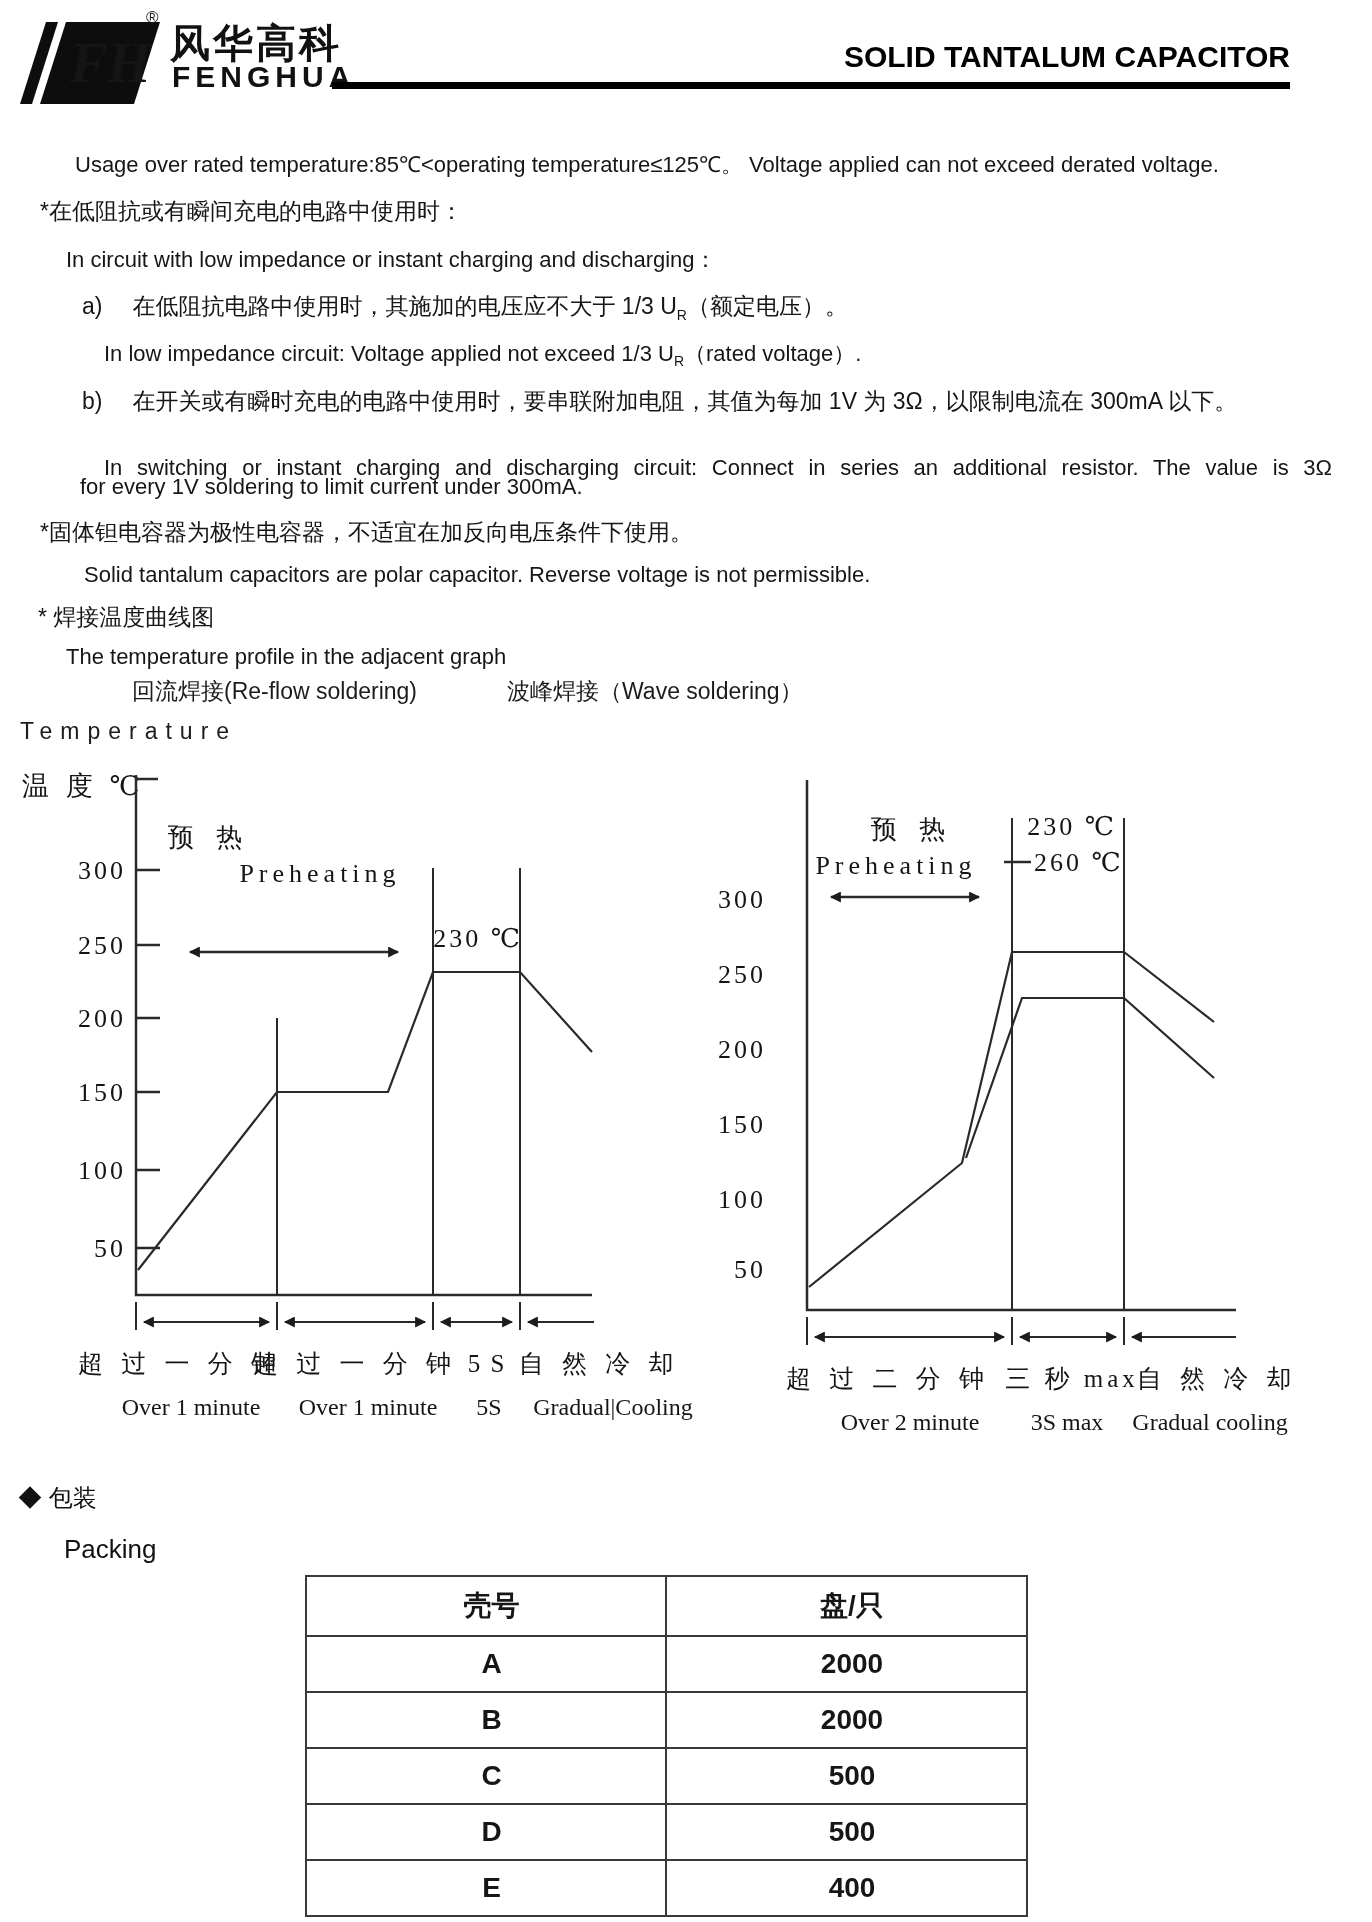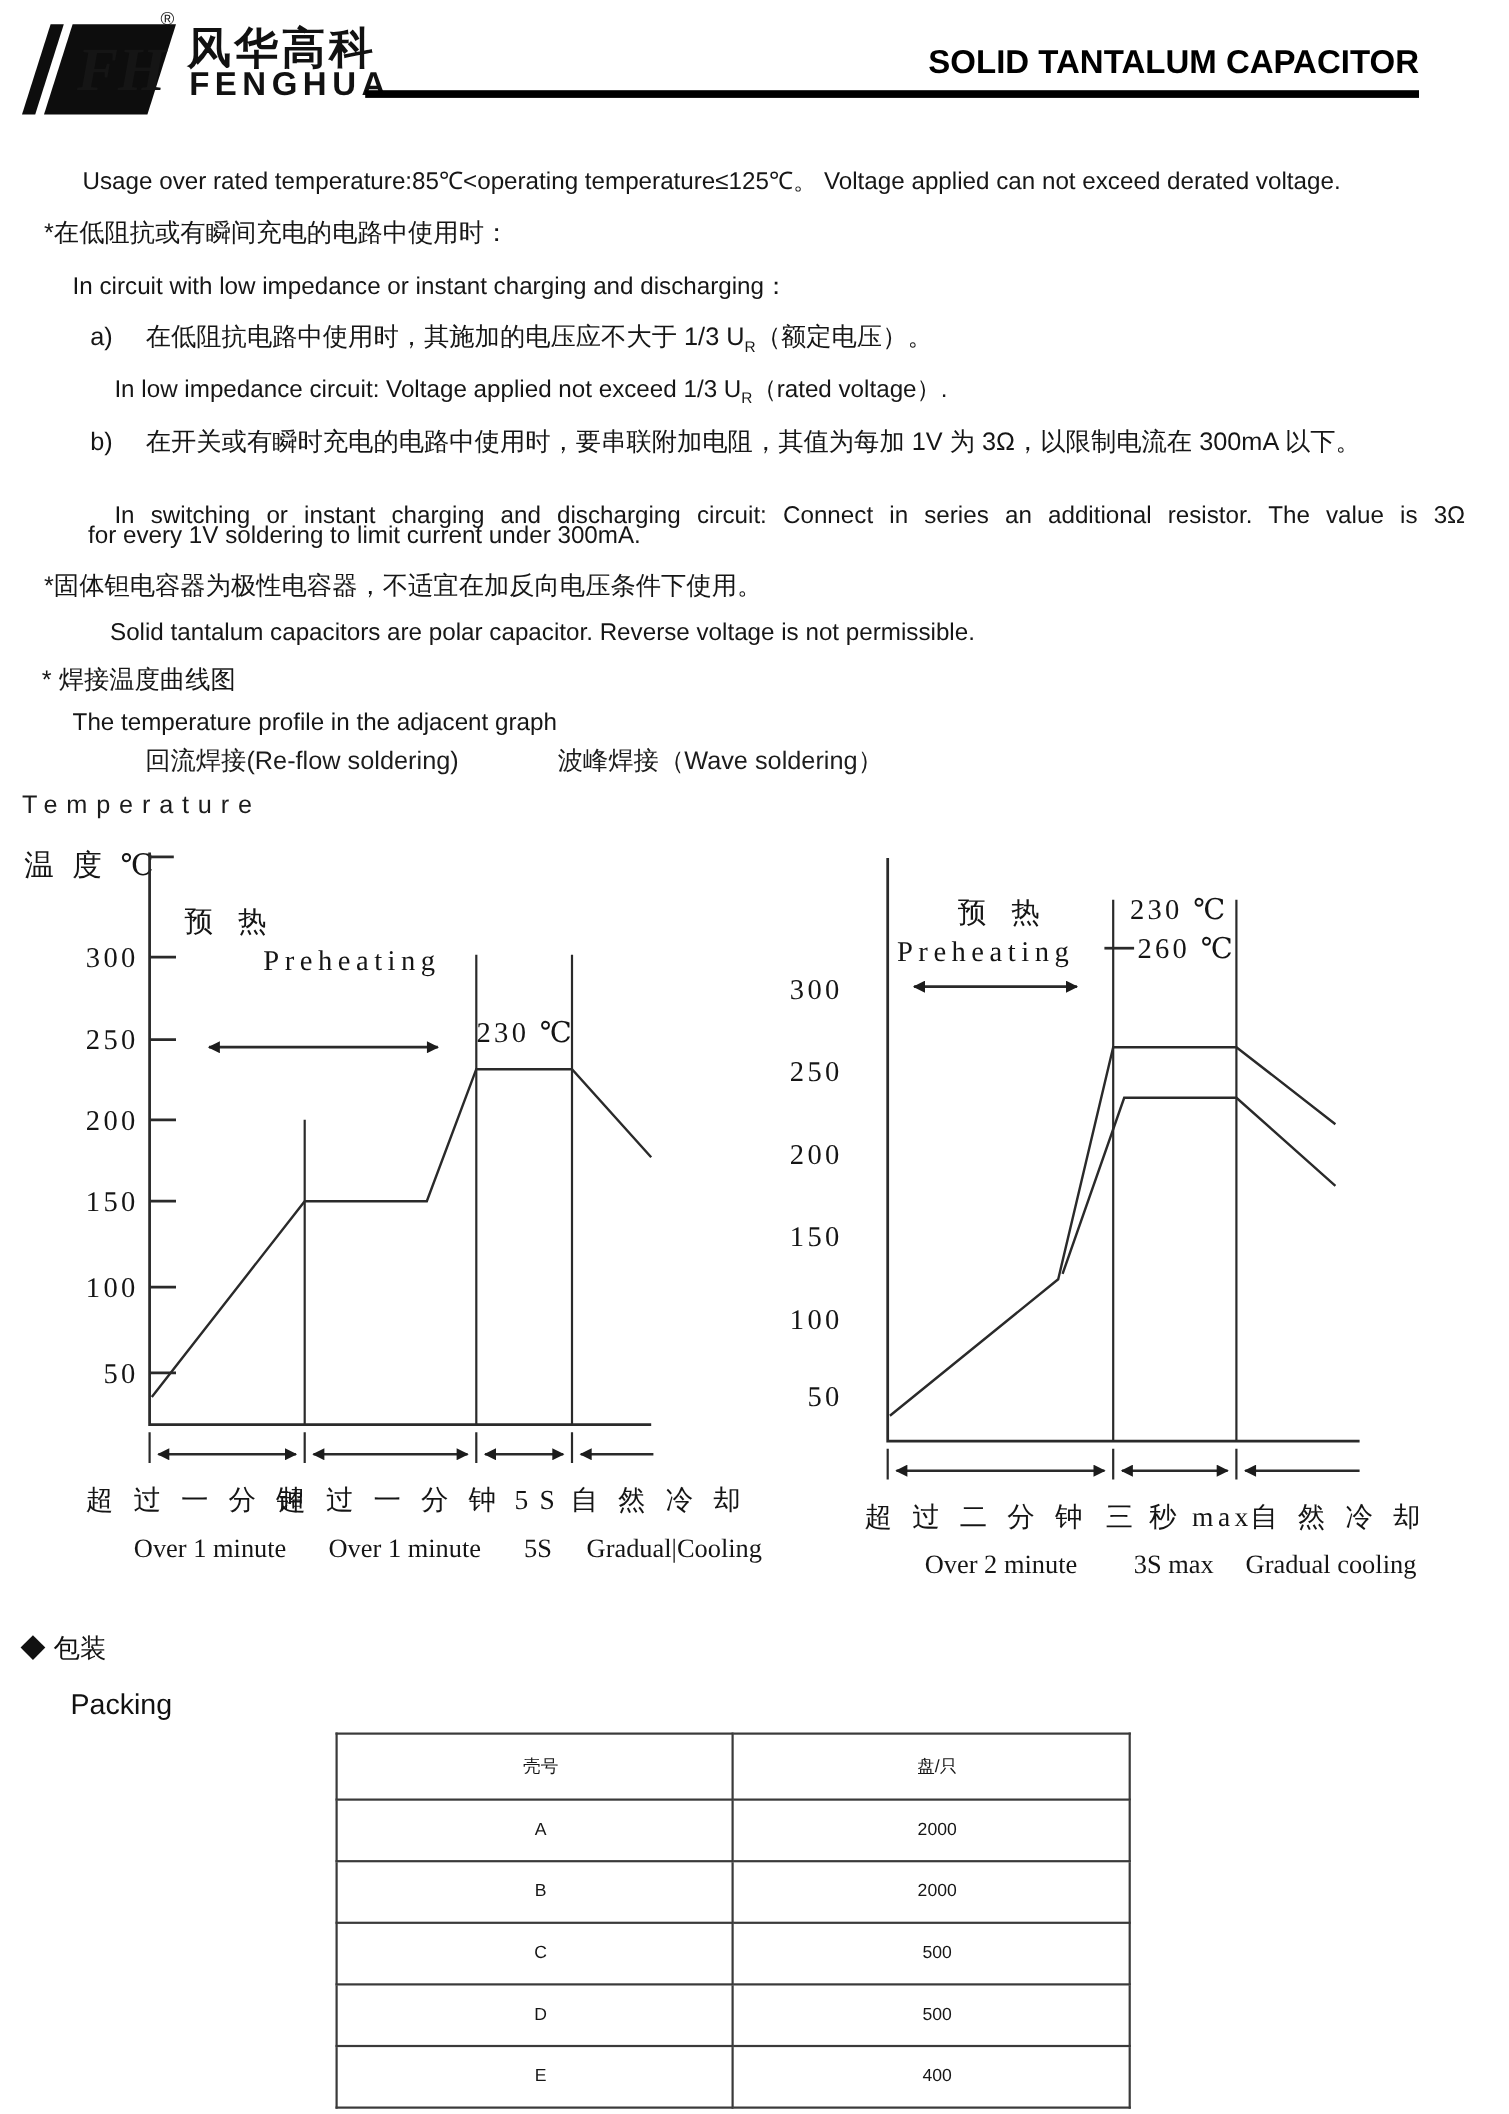--- a/index.html
+++ b/index.html
@@ -19,21 +19,21 @@
   .temp-lbl{font-size:23px;letter-spacing:8px;}
   
   .cap{font-size:23px;white-space:nowrap;}
   
   text{fill:#151515;font-family:"Liberation Serif","DejaVu Serif",serif;}
   .axis,.curve,.tick,.divider,.arrowline{stroke:#2a2a2a;fill:none;}
   
   .pack-head{font-size:24px;color:#111;}
   .pack-en{font-size:26px;color:#111;}
   table.packing{border-collapse:collapse;}
-  table.packing td,table.packing th{border:2px solid #3a3a3a;font-size:16px;font-weight:normal;text-align:center;color:#161616;padding-left:12px;}
+  table.packing td,table.packing th{border:2px solid #3a3a3a;font-size:28px;font-weight:bold;text-align:center;color:#161616;padding-left:12px;}
 </style>
 </head>
 <body>
 
 <div class="abs" style="left:12px;top:10px;width:160px;height:98px;">
   <svg width="160" height="98" viewBox="0 0 160 98">
     <polygon points="34,12 46,12 20,94 8,94" fill="#0d0d0d"></polygon>
     <polygon points="54,12 148,12 122,94 28,94" fill="#0d0d0d"></polygon>
     <text x="58" y="72" font-size="56" font-weight="bold" font-style="italic" fill="#ffffff" font-family="Liberation Sans, sans-serif">FH</text>
   </svg>
@@ -49,21 +49,21 @@
 <div class="abs ln" style="left:66px;top:245px;">In circuit with low impedance or instant charging and discharging：</div>
 
 <div class="abs ln cnln" style="left:82px;top:291px;"><span>a)</span><span class="itm-gap">在低阻抗电路中使用时，其施加的电压应不大于 1/3 U<sub>R</sub>（额定电压）。</span></div>
 <div class="abs ln" style="left:104px;top:339px;">In low impedance circuit: Voltage applied not exceed 1/3 U<sub>R</sub>（rated voltage）.</div>
 
 <div class="abs ln cnln" style="left:82px;top:386px;"><span>b)</span><span class="itm-gap">在开关或有瞬时充电的电路中使用时，要串联附加电阻，其值为每加 1V 为 3Ω，以限制电流在 300mA 以下。</span></div>
 <div class="abs ln just" style="left:104px;top:431px;width:1228px;">In switching or instant charging and discharging circuit: Connect in series an additional resistor. The value is 3Ω</div>
 <div class="abs ln" style="left:80px;top:474px;">for every 1V soldering to limit current under 300mA.</div>
 
 <div class="abs ln cnln" style="left:40px;top:517px;">*固体钽电容器为极性电容器，不适宜在加反向电压条件下使用。</div>
-<div class="abs ln" style="left:84px;top:562px;margin-left:16px;">Solid tantalum capacitors are polar capacitor. Reverse voltage is not permissible.</div>
+<div class="abs ln" style="left:84px;top:562px;">Solid tantalum capacitors are polar capacitor. Reverse voltage is not permissible.</div>
 <div class="abs ln cnln" style="left:38px;top:602px;">* 焊接温度曲线图</div>
 <div class="abs ln" style="left:66px;top:644px;">The temperature profile in the adjacent graph</div>
 
 <div class="abs cap" style="left:132px;top:676px;">回流焊接(Re-flow soldering)</div>
 <div class="abs cap" style="left:507px;top:676px;">波峰焊接（Wave soldering）</div>
 <div class="abs temp-lbl" style="left:20px;top:718px;">Temperature</div>
 
 <svg class="abs" style="left:0;top:630px;" width="1372" height="850" viewBox="0 630 1372 850">
   <defs>
     <marker id="ah" viewBox="0 0 10 10" refX="9" refY="5" markerWidth="14" markerHeight="11" orient="auto-start-reverse" markerUnits="userSpaceOnUse">

